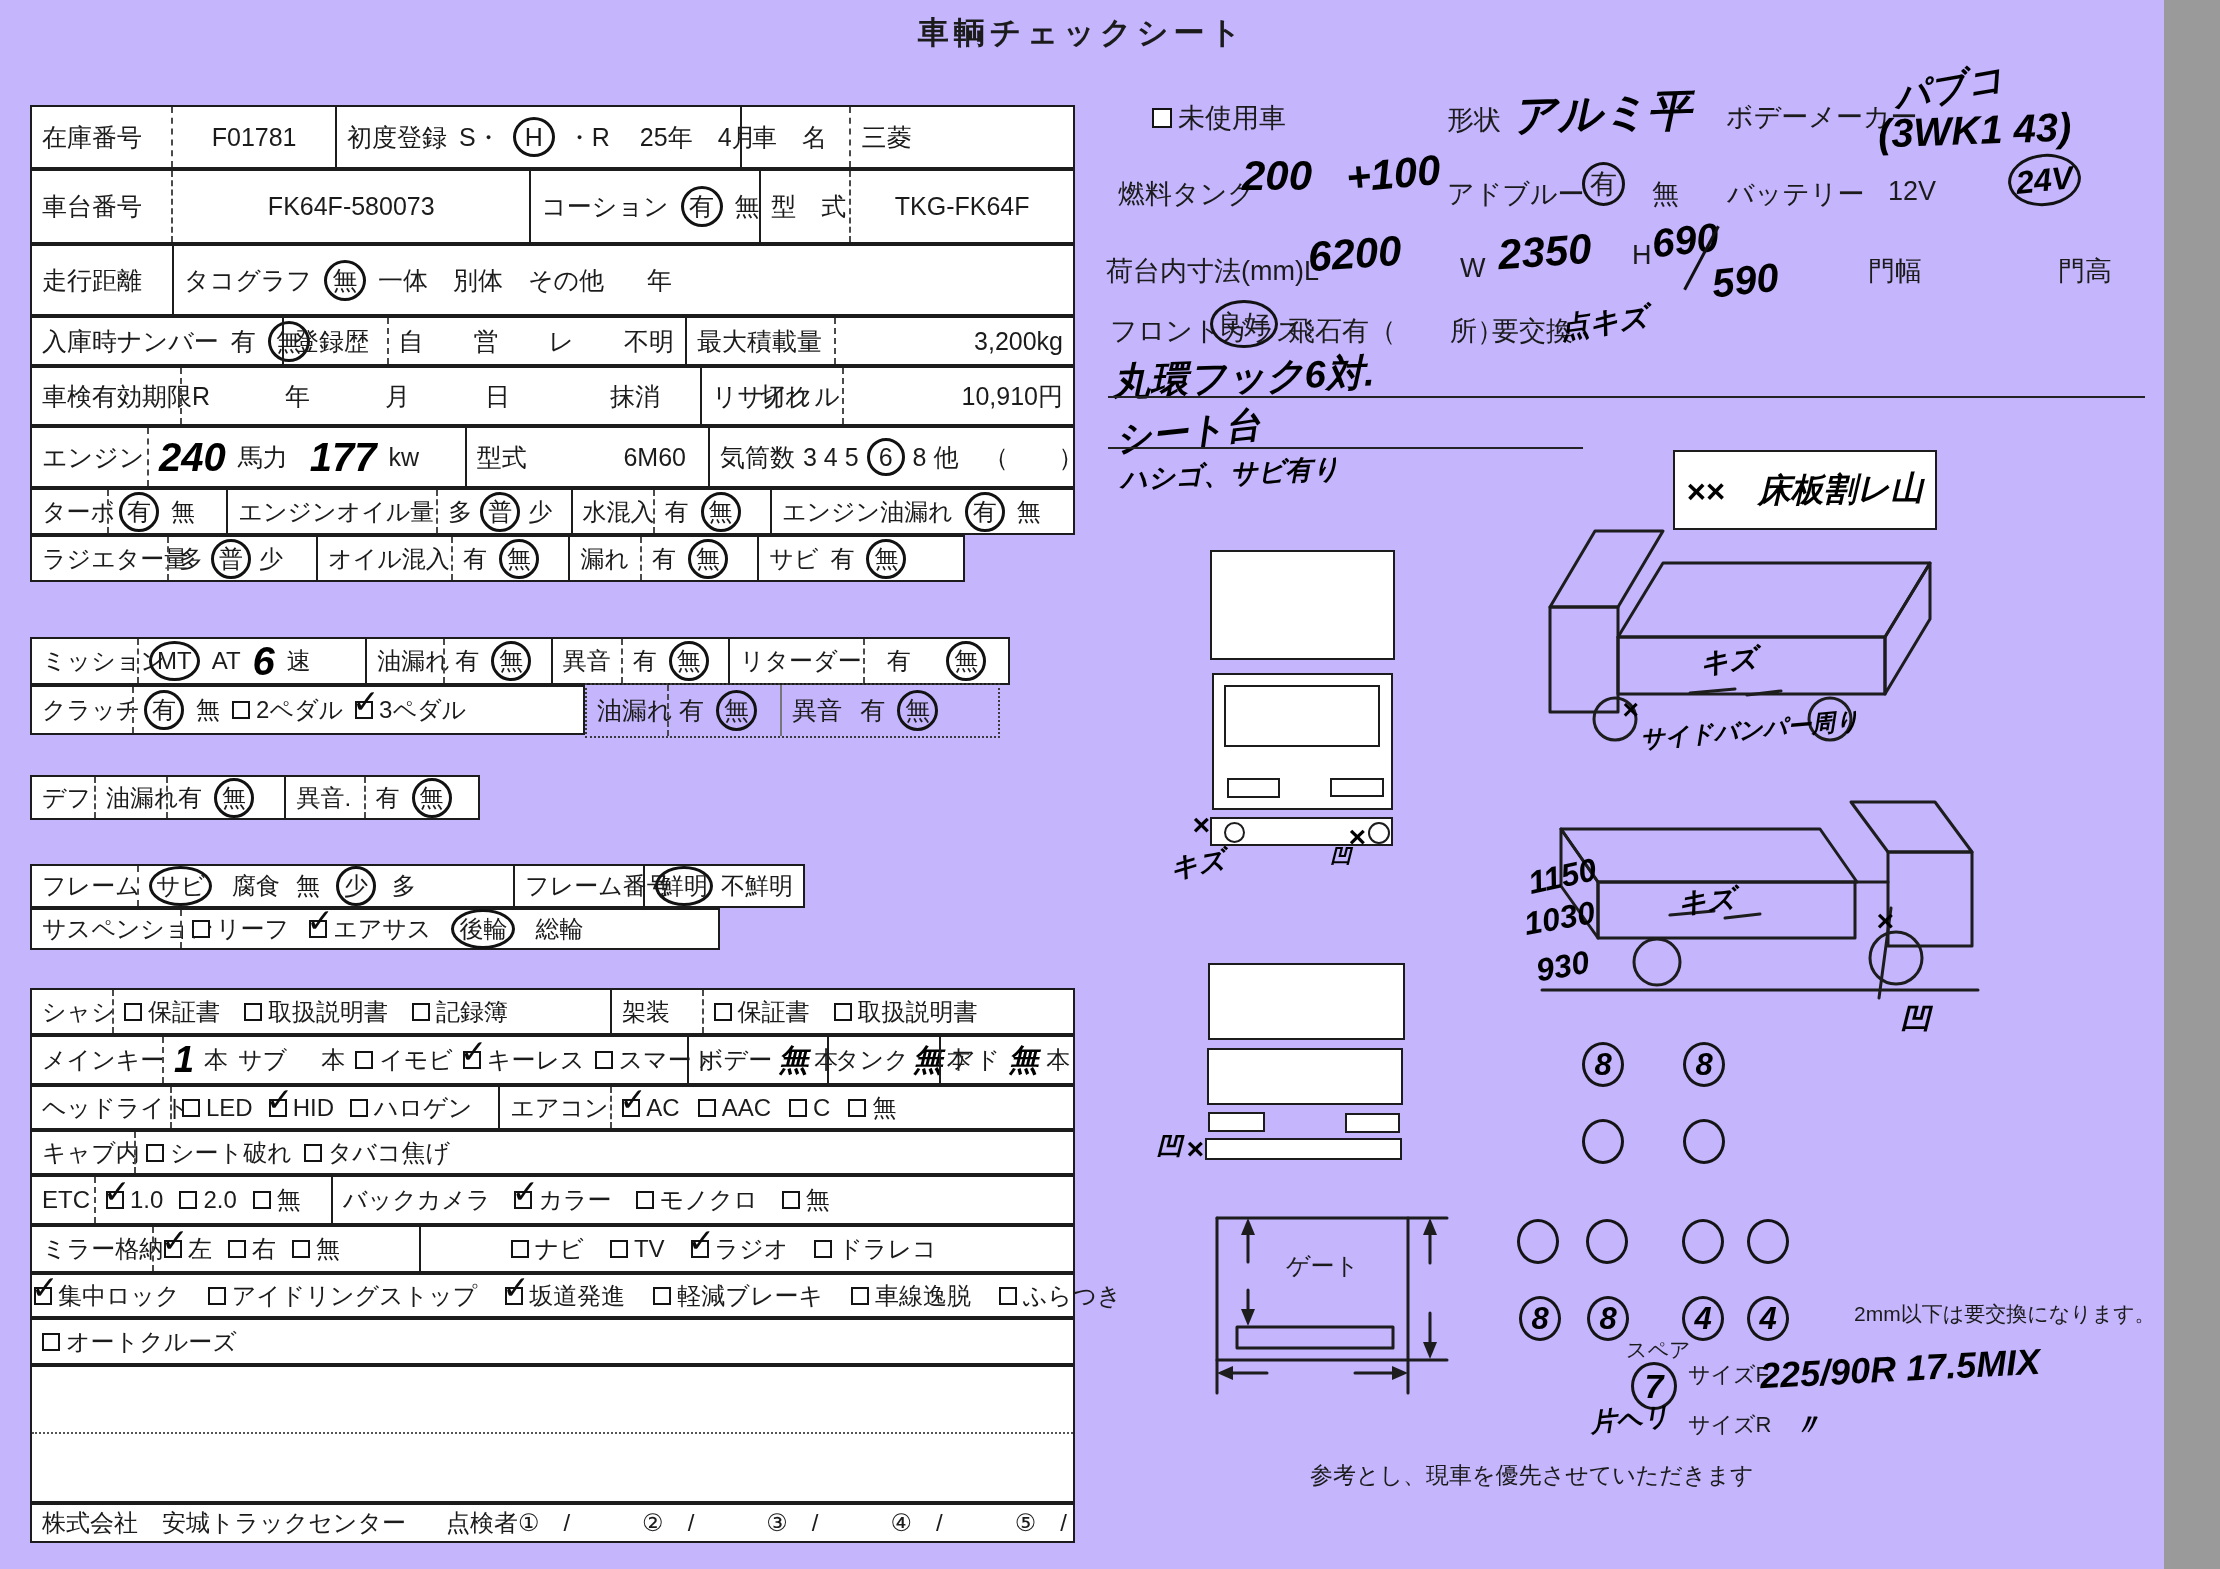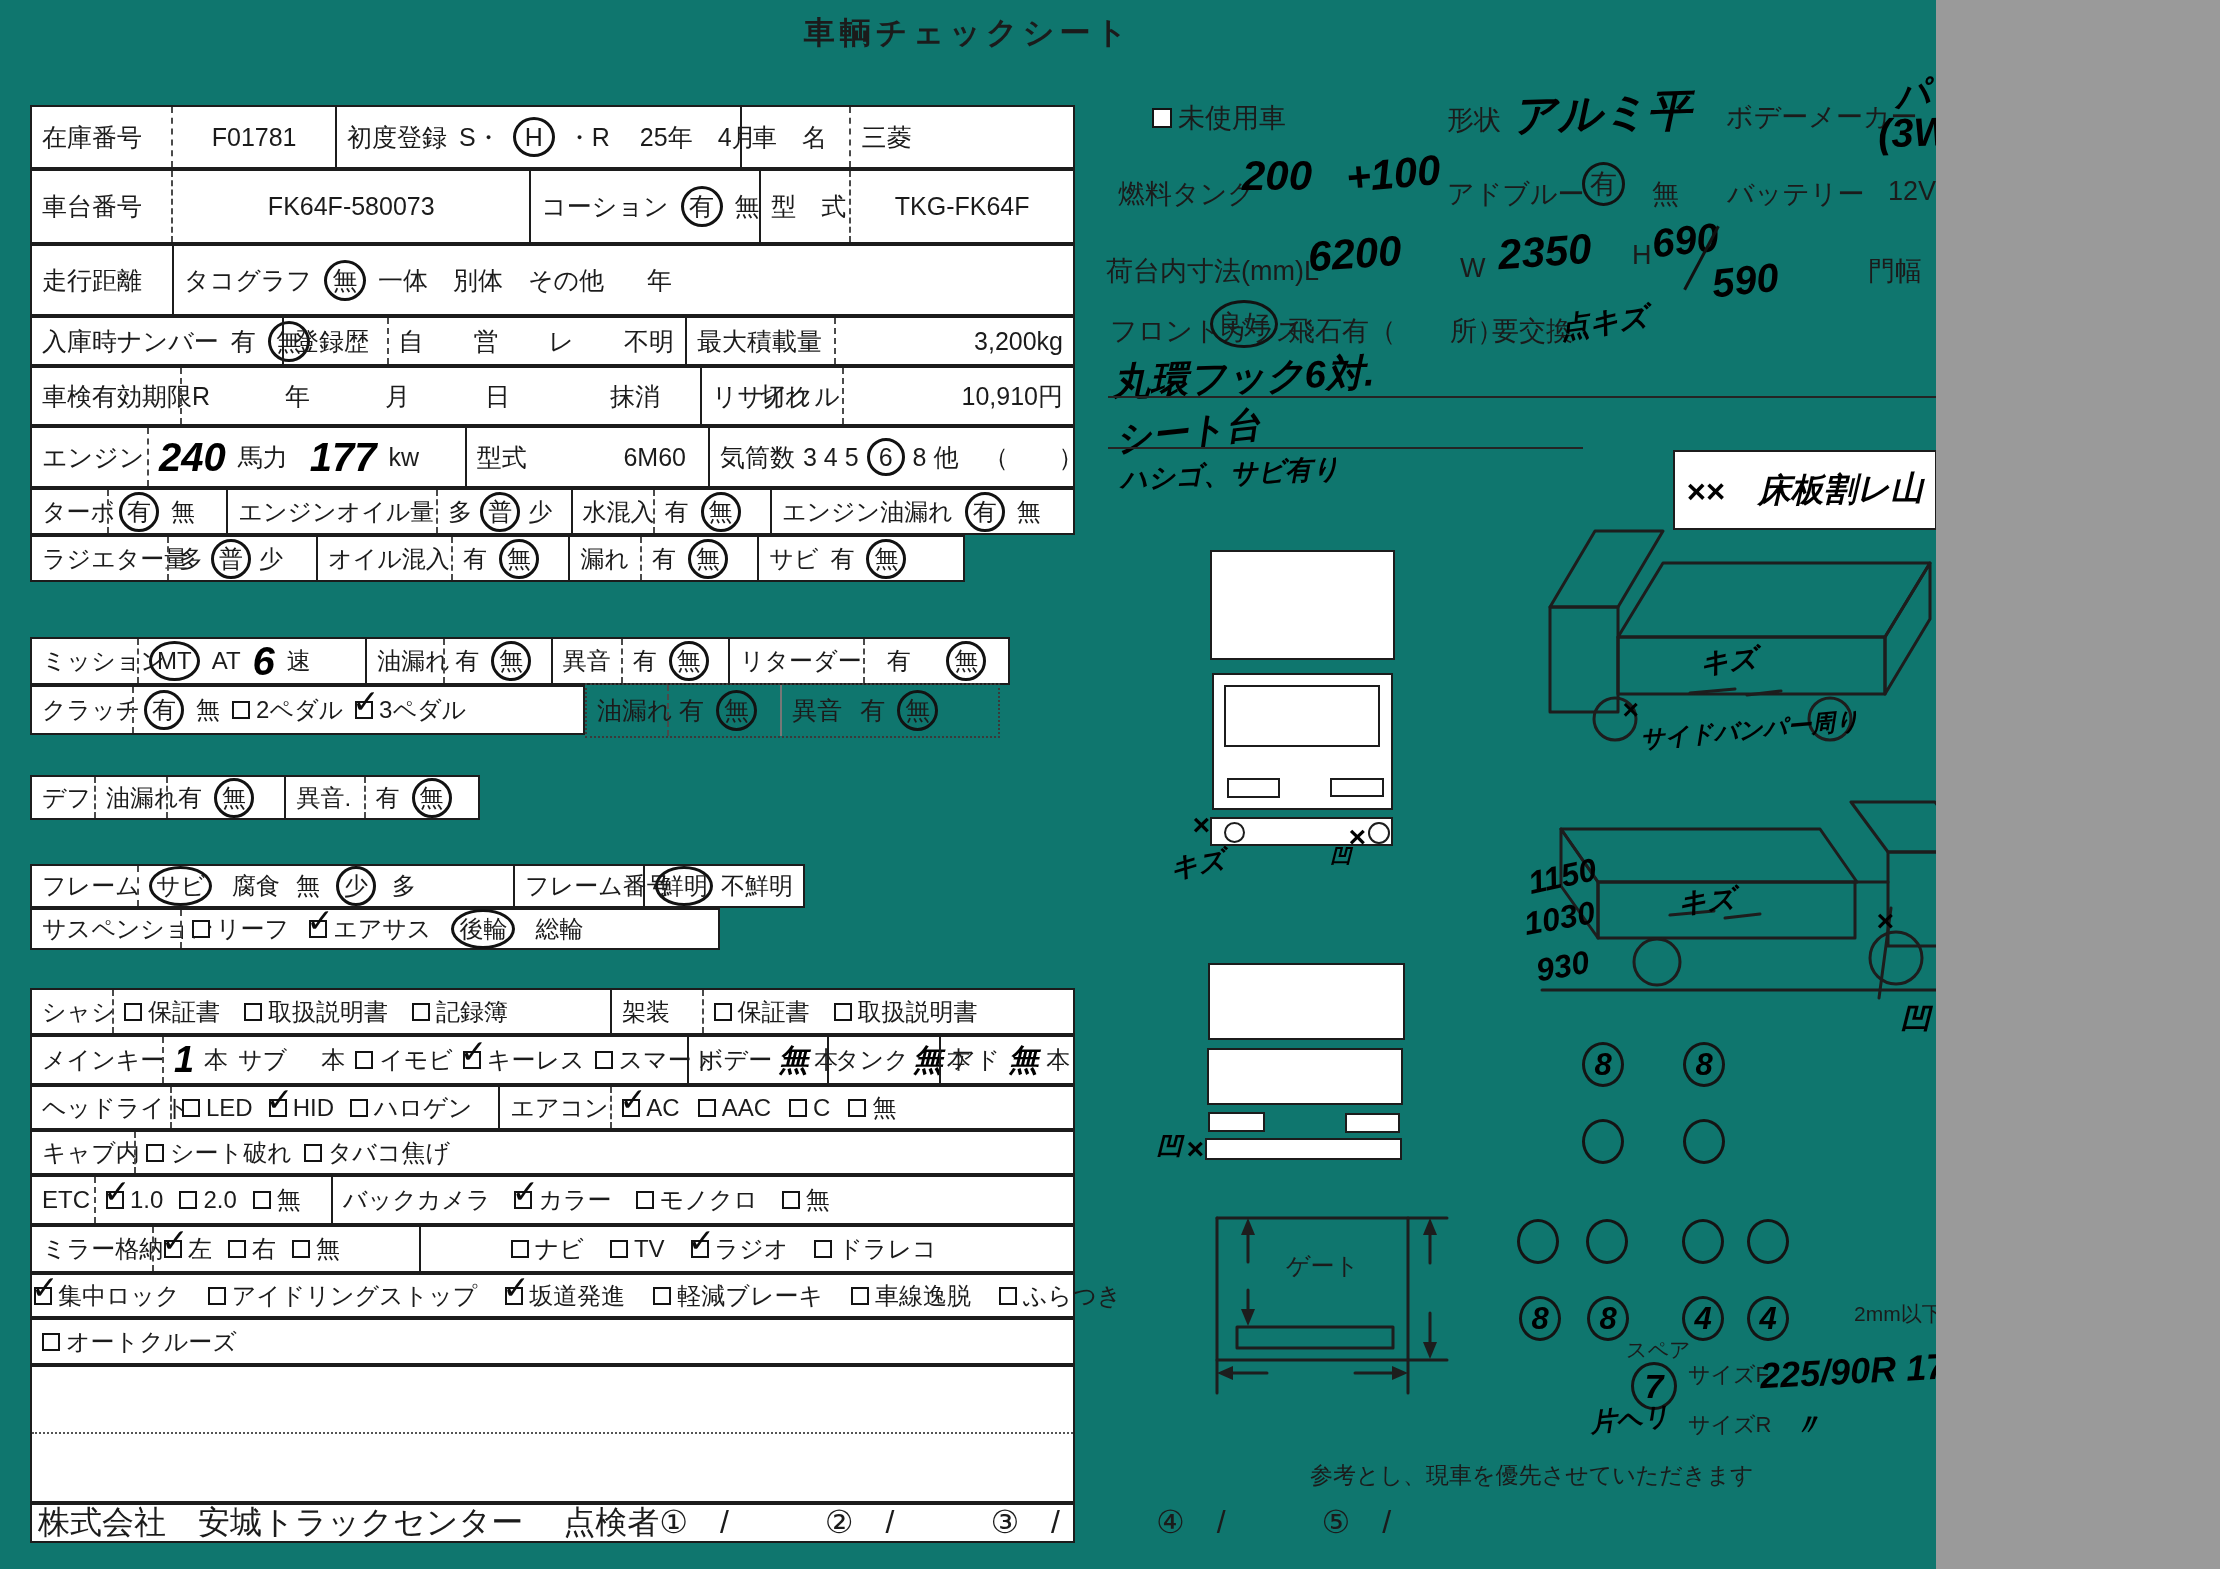--- a/index.html
+++ b/index.html
@@ -1,16 +1,16 @@
 <!DOCTYPE html>
 <html><head>
 <meta charset="utf-8">
 <style>
   html,body{margin:0;padding:0;background:#9a9a9a;}
-  .sheet{position:relative;width:1936px;height:1569px;background:#0f766e;
+  .sheet{position:relative;width:2164px;height:1569px;background:#c4b5fd;
          font-family:"Liberation Sans","DejaVu Sans",sans-serif;color:#1b1b1b;overflow:hidden;}
   .title{position:absolute;left:50%;transform:translateX(-50%);top:12px;font-size:31px;font-weight:700;letter-spacing:5px;white-space:pre;}
   
   .row{position:absolute;left:30px;display:flex;align-items:stretch;border:2.5px solid #1c1c1c;box-sizing:border-box;font-size:25px;background:#fff;}
   .cell{display:flex;align-items:center;gap:12px;padding:0 10px;box-sizing:border-box;white-space:pre;}
   .bd{border-left:2px dashed #4a4a4a;}
   .bs{border-left:2.5px solid #1c1c1c;}
   .end{margin-left:auto;}
   
   .crc{display:inline-flex;align-items:center;justify-content:center;border:3px solid #121212;border-radius:50%;
@@ -365,21 +365,21 @@
   <div class="row" style="top:1318px;height:47px;width:1045px;font-size:24px;">
     <div class="cell" style="width:1045px">
       <span class="cb"><i class="bx"></i><em>オートクルーズ</em></span>
     </div>
   </div>
 
   <div class="row" style="top:1365px;height:138px;width:1045px;">
     <div style="position:absolute;left:0;right:0;top:65px;border-top:2px dotted #555"></div>
   </div>
 
-  <div class="row" style="top:1503px;height:40px;width:1045px;font-size:32px;justify-content:flex-end;">
+  <div class="row" style="top:1503px;height:40px;width:1045px;font-size:24px;">
     <div class="cell" style="width:1045px;gap:40px">
       <span>株式会社　安城トラックセンター</span>
       <span>点検者①　/　　　②　/　　　③　/　　　④　/　　　⑤　/</span>
     </div>
   </div>
 
   <span class="p cb" style="left:1152px;top:100px"><i class="bx" style="width:20px;height:20px"></i><em>未使用車</em></span>
   <span class="p" style="left:1447px;top:102px">形状</span>
   <span class="ah hw" style="left:1512px;top:84px;font-size:44px;transform:rotate(-2deg)">アルミ平</span>
   <span class="p" style="left:1726px;top:99px">ボデーメーカー</span>

